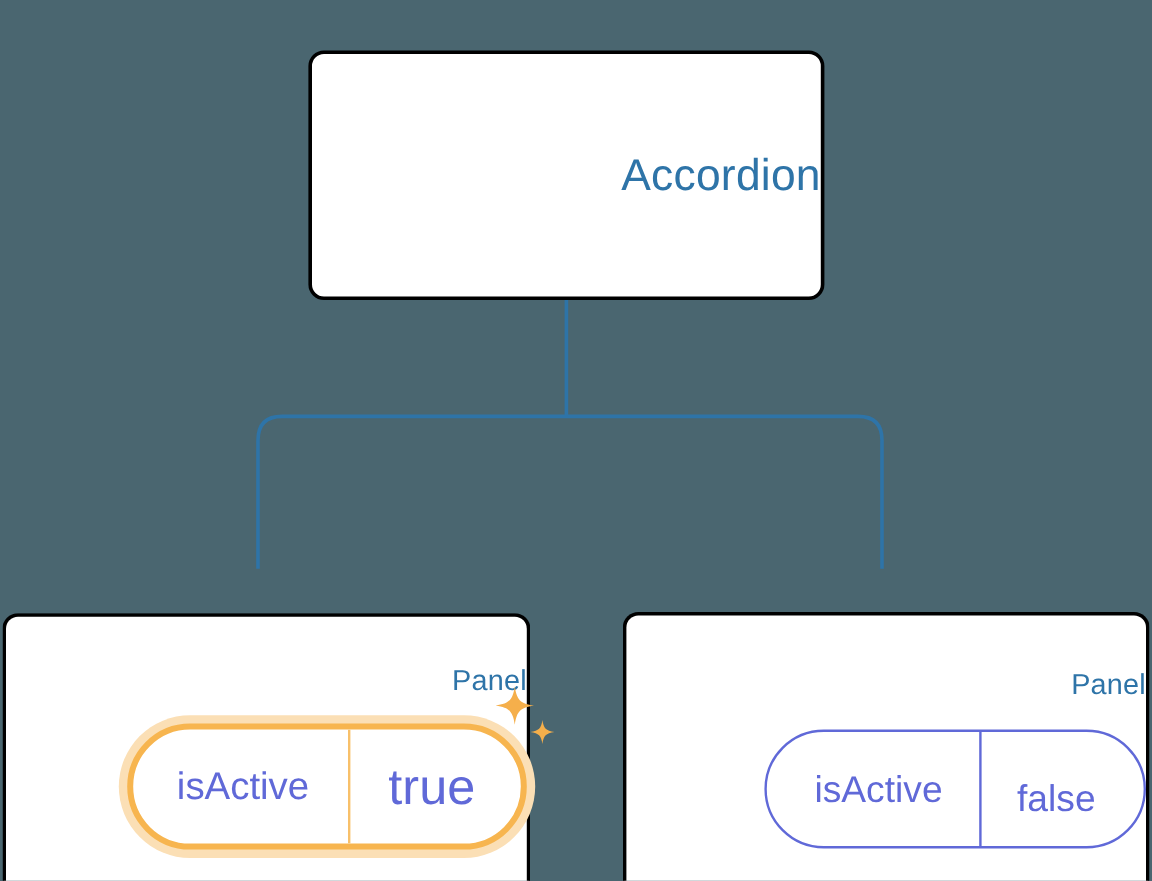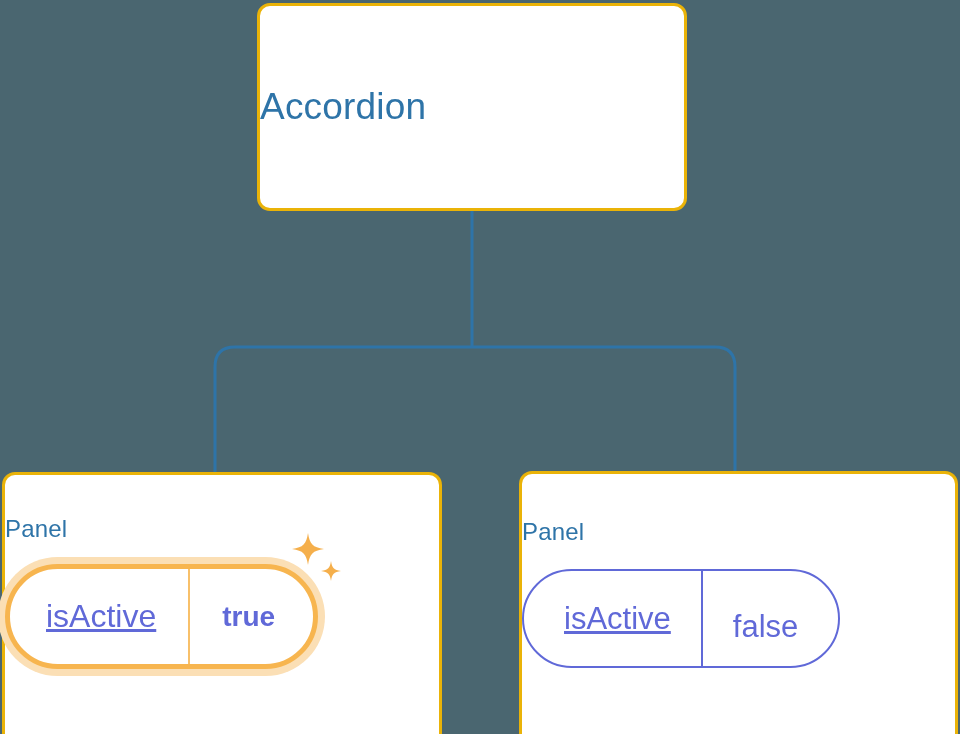--- a/index.html
+++ b/index.html
@@ -26,26 +26,27 @@
     top: 0;
     width: 960px;
     height: 734px;
     pointer-events: none;
   }
 
   
   .node {
     position: absolute;
     background: #ffffff;
-    border: 3px solid #eab308;
+    border: 3px solid #000000;
     border-radius: 13px;
     box-sizing: border-box;
     display: flex;
     flex-direction: column;
-    align-items: flex-start;
+    align-items: flex-end;
+    margin-top: 39px;
   }
   .node-root {
     left: 257px;
     top: 3px;
     width: 430px;
     height: 208px;
     justify-content: center;
   }
   .node-title {
     color: #2e74a8;
@@ -112,29 +113,28 @@
   .pill-cell {
     display: flex;
     align-items: center;
     justify-content: center;
     box-sizing: border-box;
   }
   .pill-key {
     color: #6069d8;
     font-size: 31px;
     padding: 0 30px;
-    text-decoration: underline;
   }
   .pill-val {
     color: #6069d8;
     font-size: 31px;
     padding: 0 30px;
   }
   .pill-highlight .pill-key { padding: 0 32px 0 36px; font-size: 32px; }
-  .pill-highlight .pill-val { padding: 0 38px 0 32px; font-size: 28px; font-weight: bold; }
+  .pill-highlight .pill-val { padding: 0 38px 0 32px; font-size: 42px; font-weight: normal; }
   .pill-plain .pill-key { padding: 0 30px 0 40px; }
   .pill-plain .pill-val { padding: 16px 40px 0 30px; }
 
   .pill-divider {
     width: 2px;
     align-self: stretch;
     background: #6069d8;
     flex: none;
   }
   .pill-divider-amber {

